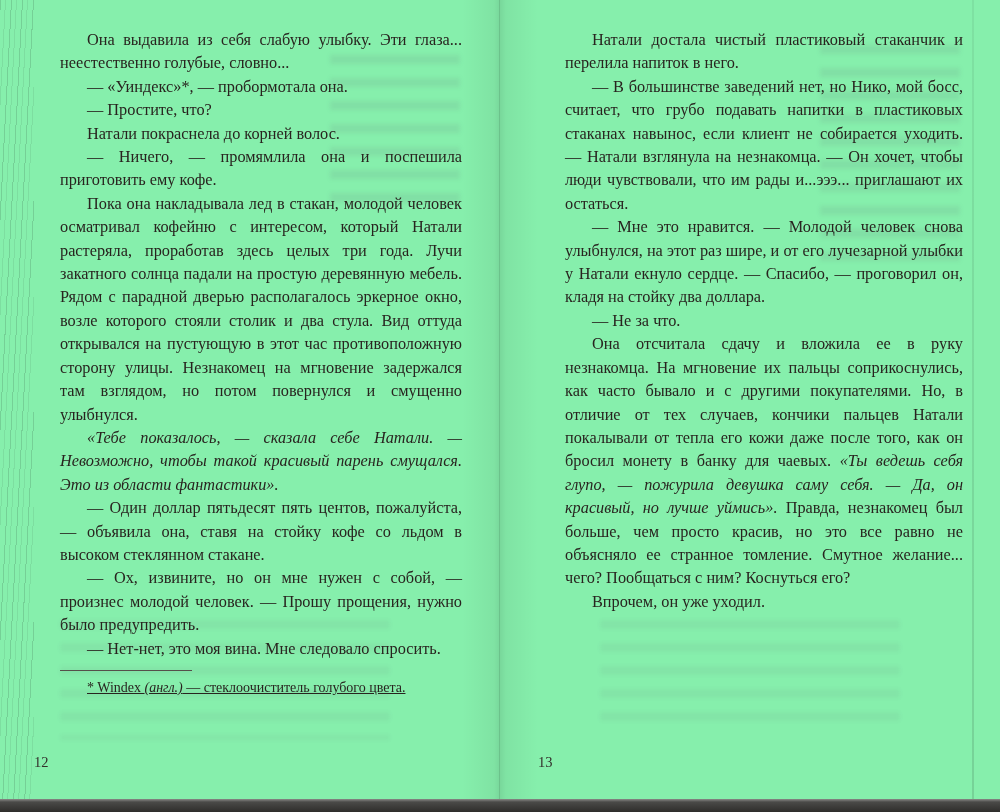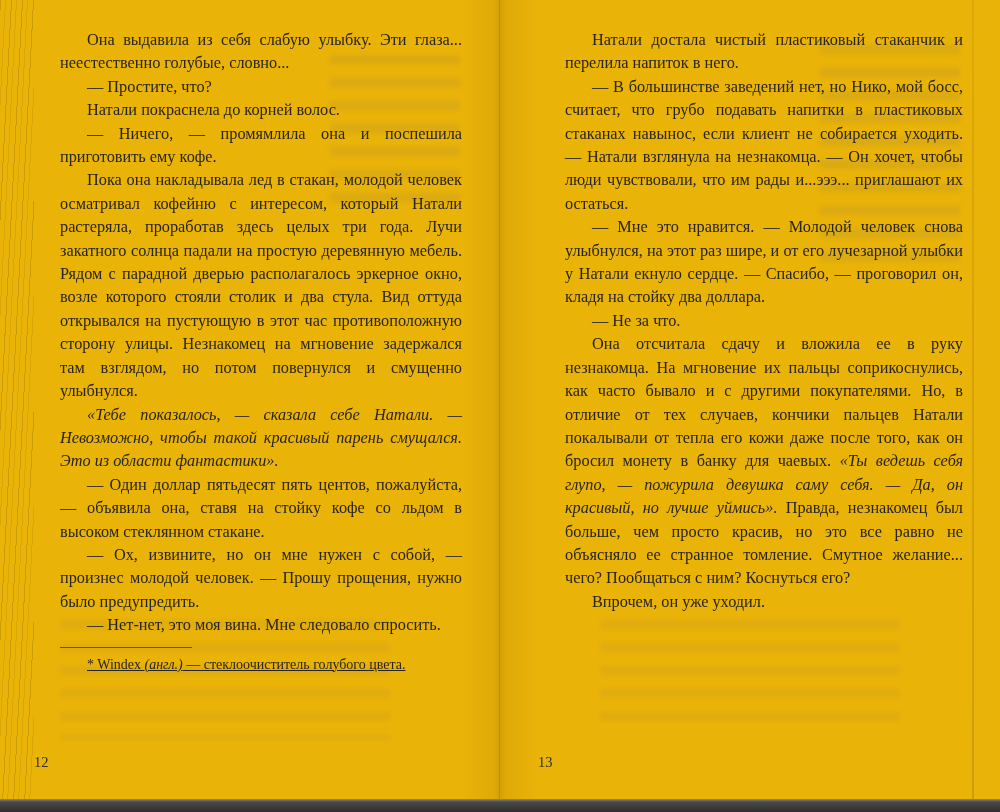--- a/index.html
+++ b/index.html
@@ -1,19 +1,19 @@
 <!DOCTYPE html>
 <html lang="ru"><head>
 <meta charset="utf-8">
 <style>
   html,body{margin:0;padding:0;background:#ffffff;}
   .spread{
     position:relative;
     width:1000px;height:812px;
-    background:#eab308;
+    background:#86efac;
     overflow:hidden;
     font-family:"Liberation Serif","DejaVu Serif",serif;
     color:#28241f;
   }
   
   .page-edges-left{
     position:absolute;left:0;top:0;width:34px;height:100%;
     background:
       repeating-linear-gradient(93deg,
         rgba(0,0,0,0.13) 0 1px, transparent 1px 5px,
@@ -87,20 +87,21 @@
 <div class="spread">
 
   <div class="showthrough st-l1"></div>
   <div class="showthrough st-l2"></div>
   <div class="showthrough st-r1"></div>
   <div class="showthrough st-r2"></div>
 
   <div class="page page-left">
     <div class="page-text" id="left-text">
         <p class="para"><span>Она выдавила из себя слабую улыбку. Эти глаза... неестественно голубые, словно...</span></p>
+        <p class="para"><span>— «Уиндекс»*, — пробормотала она.</span></p>
         <p class="para"><span>— Простите, что?</span></p>
         <p class="para"><span>Натали покраснела до корней волос.</span></p>
         <p class="para"><span>— Ничего, — промямлила она и поспешила приготовить ему кофе.</span></p>
         <p class="para"><span>Пока она накладывала лед в стакан, молодой человек осматривал кофейню с интересом, который Натали растеряла, проработав здесь целых три года. Лучи закатного солнца падали на простую деревянную мебель. Рядом с парадной дверью располагалось эркерное окно, возле которого стояли столик и два стула. Вид оттуда открывался на пустующую в этот час противоположную сторону улицы. Незнакомец на мгновение задержался там взглядом, но потом повернулся и смущенно улыбнулся.</span></p>
         <p class="para"><span class="it">«Тебе показалось, — сказала себе Натали. — Невозможно, чтобы такой красивый парень смущался. Это из области фантастики».</span></p>
         <p class="para"><span>— Один доллар пятьдесят пять центов, пожалуйста, — объявила она, ставя на стойку кофе со льдом в высоком стеклянном стакане.</span></p>
         <p class="para"><span>— Ох, извините, но он мне нужен с собой, — произнес молодой человек. — Прошу прощения, нужно было предупредить.</span></p>
         <p class="para"><span>— Нет-нет, это моя вина. Мне следовало спросить.</span></p>
         <div class="footnote">
           <hr class="footnote-rule">

